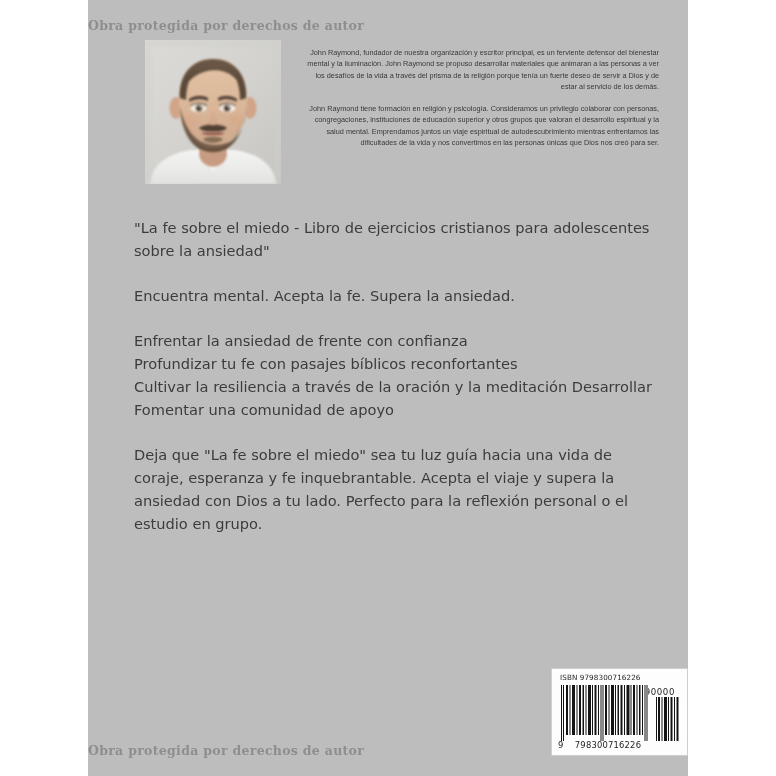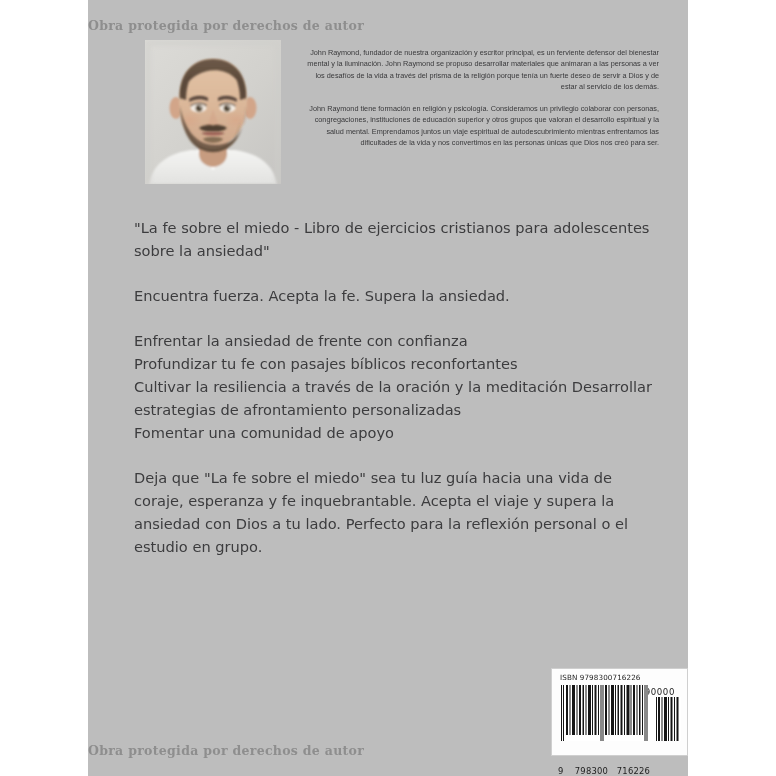--- a/index.html
+++ b/index.html
@@ -147,21 +147,21 @@
     width: 92px;
     font-family: "DejaVu Sans", sans-serif;
     font-size: 8.4px;
     color: #1d1d1d;
     letter-spacing: 0.2px;
     white-space: nowrap;
   }
   #ean-digits span { display: inline-block; }
   .ean-g1 { width: 8px; }
   .ean-g2 { width: 42px; text-align: right; }
-  .ean-g3 { width: 42px; text-align: right; margin-top: 26px; }
+  .ean-g3 { width: 42px; text-align: left; }
 </style>
 </head>
 <body>
 
 <div id="cover">
 
   <div class="copyright-band" id="copyright-top">Obra protegida por derechos de autor</div>
 
   <div id="author-block">
 
@@ -277,28 +277,27 @@
       <p>John Raymond, fundador de nuestra organización y escritor principal, es un ferviente defensor del bienestar mental y la iluminación. John Raymond se propuso desarrollar materiales que animaran a las personas a ver los desafíos de la vida a través del prisma de la religión porque tenía un fuerte deseo de servir a Dios y de estar al servicio de los demás.</p>
       <p>John Raymond tiene formación en religión y psicología. Consideramos un privilegio colaborar con personas, congregaciones, instituciones de educación superior y otros grupos que valoran el desarrollo espiritual y la salud mental. Emprendamos juntos un viaje espiritual de autodescubrimiento mientras enfrentamos las dificultades de la vida y nos convertimos en las personas únicas que Dios nos creó para ser.</p>
     </div>
 
   </div>
 
   <div id="body-copy">
 
     <div class="para">"La fe sobre el miedo - Libro de ejercicios cristianos para adolescentes sobre la ansiedad"</div>
 
-    <div class="para">Encuentra fuerza. Acepta la fe. Supera la ansiedad.</div>
+    <div class="para">Encuentra mental. Acepta la fe. Supera la ansiedad.</div>
 
 
     <div class="bullets">
       <div>Enfrentar la ansiedad de frente con confianza</div>
       <div>Profundizar tu fe con pasajes bíblicos reconfortantes</div>
       <div>Cultivar la resiliencia a través de la oración y la meditación Desarrollar</div>
-      <div>estrategias de afrontamiento personalizadas</div>
       <div>Fomentar una comunidad de apoyo</div>
     </div>
 
     <div class="para">Deja que "La fe sobre el miedo" sea tu luz guía hacia una vida de coraje, esperanza y fe inquebrantable. Acepta el viaje y supera la ansiedad con Dios a tu lado. Perfecto para la reflexión personal o el estudio en grupo.</div>
 
   </div>
 
   <div id="barcode-box">
 
     <div id="isbn-label">ISBN 9798300716226</div>

